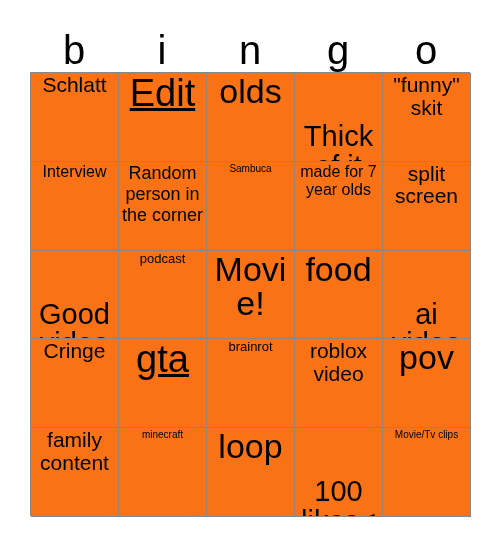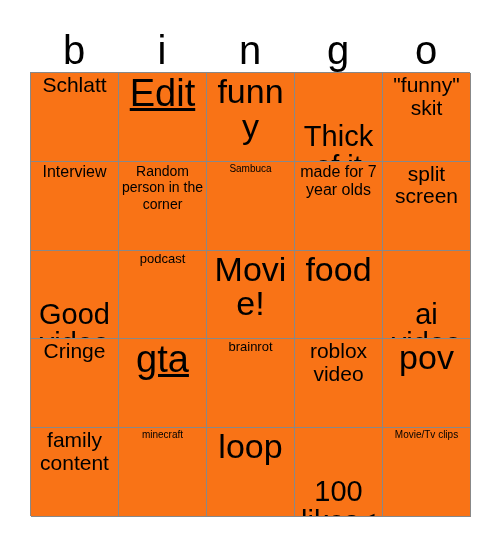--- a/index.html
+++ b/index.html
@@ -79,21 +79,21 @@
     display: block;
     width: 100%;
     line-height: 1.03;
     word-break: normal;
     overflow-wrap: break-word;
     hyphens: none;
     color: #000000;
   }
 
   
-  .fs-xs   { font-size: 14px; line-height: 1.18; }
+  .fs-xs   { font-size: 18px; line-height: 1.18; }
   .fs-s    { font-size: 10px;   line-height: 1.15; }
   .fs-sm   { font-size: 16px;   line-height: 1.12; }
   .fs-m    { font-size: 13px;   line-height: 1.1; }
   .fs-ml   { font-size: 21px;   line-height: 1.08; }
   .fs-xl   { font-size: 29px;   line-height: 1.03; margin-top: 48px; }
   .fs-xxl  { font-size: 34px;   line-height: 1.02; }
   .fs-huge { font-size: 38px;   line-height: 1.0; text-decoration: underline; }
 </style>
 </head>
 <body>
@@ -110,21 +110,21 @@
 
   <div id="grid">
 
     <div class="cell">
         <span class="cell-text fs-ml">Schlatt</span>
       </div>
     <div class="cell">
         <span class="cell-text fs-huge">Edit</span>
       </div>
     <div class="cell">
-        <span class="cell-text fs-xxl">funny</span>
+        <span class="cell-text fs-xxl">olds</span>
       </div>
     <div class="cell">
         <span class="cell-text fs-xl">Thick of it</span>
       </div>
     <div class="cell">
         <span class="cell-text fs-ml">"funny" skit</span>
       </div>
 
     <div class="cell">
         <span class="cell-text fs-sm">Interview</span>

